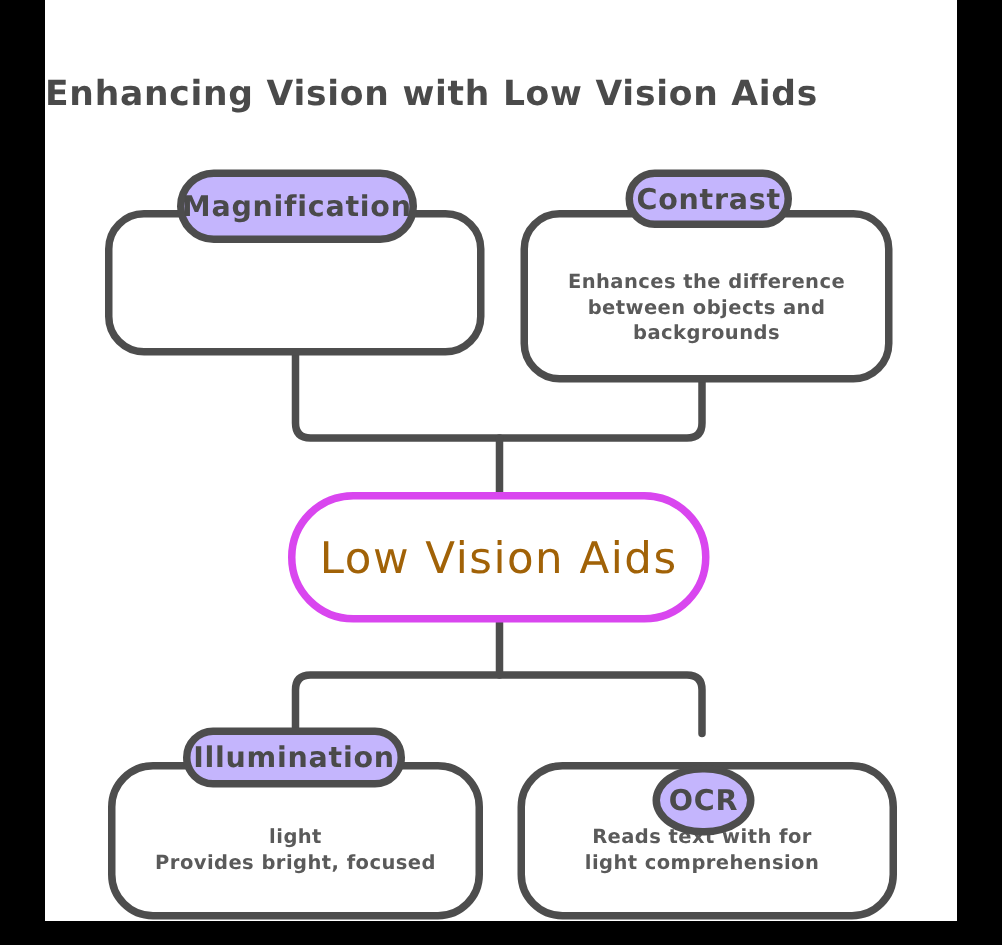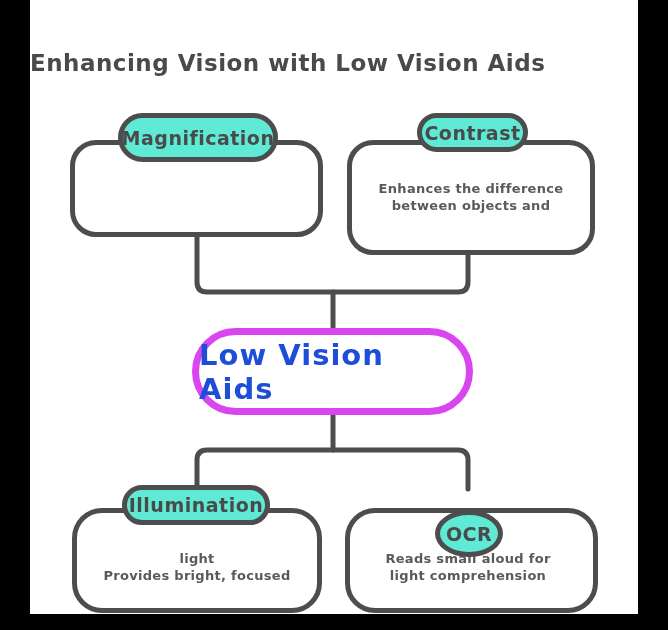--- a/index.html
+++ b/index.html
@@ -49,21 +49,21 @@
     border: 5px solid #4d4d4d;
     border-radius: 26px;
     background: #ffffff;
     box-sizing: border-box;
     z-index: 2;
   }
   .node-pill {
     position: absolute;
     border: 5px solid #4d4d4d;
     border-radius: 26px;
-    background: #5eead4;
+    background: #c4b5fd;
     box-sizing: border-box;
     display: flex;
     align-items: center;
     justify-content: center;
     font-size: 19px;
     font-weight: 700;
     letter-spacing: 0.5px;
     color: #4a4a4a;
     z-index: 4;
   }
@@ -78,31 +78,31 @@
     z-index: 3;
   }
   .node-desc span { display: block; }
 
   .central {
     position: absolute;
     left: 192px;
     top: 328px;
     width: 281px;
     height: 87px;
-    border: 7px solid #d946ef;
+    border: 5px solid #d946ef;
     border-radius: 44px;
     background: #ffffff;
     box-sizing: border-box;
     display: flex;
     align-items: center;
     justify-content: center;
     font-size: 29px;
-    font-weight: 700;
+    font-weight: 400;
     letter-spacing: 1px;
-    color: #1d4ed8;
+    color: #a16207;
     z-index: 5;
   }
 
   
   .box-magnification  { left: 70px;  top: 140px; width: 253px; height: 97px; }
   .pill-magnification { left: 118px; top: 113px; width: 160px; height: 49px; }
   .desc-magnification { left: 106px; top: 178px; width: 180px; }
 
   
   .box-contrast  { left: 347px; top: 140px; width: 248px; height: 115px; }
@@ -138,41 +138,42 @@
     <span>Magnification</span>
   </div>
 
   <div class="node-box box-contrast"></div>
   <div class="node-pill pill-contrast">
     <span>Contrast</span>
   </div>
   <div class="node-desc desc-contrast">
     <span>Enhances the difference</span>
     <span>between objects and</span>
+    <span>backgrounds</span>
   </div>
 
   <div class="central">
     <span>Low Vision Aids</span>
   </div>
 
   <div class="node-box box-illumination"></div>
   <div class="node-pill pill-illumination">
     <span>Illumination</span>
   </div>
   <div class="node-desc desc-illumination">
     <span>light</span>
     <span>Provides bright, focused</span>
   </div>
 
   <div class="node-box box-ocr"></div>
   <div class="node-pill pill-ocr">
     <span>OCR</span>
   </div>
   <div class="node-desc desc-ocr">
-    <span>Reads small aloud for</span>
+    <span>Reads text with for</span>
     <span>light comprehension</span>
   </div>
 
   <div class="bar bar-left"></div>
   <div class="bar bar-right"></div>
   <div class="bar bar-bottom"></div>
 
 </div>
 
 </body></html>

